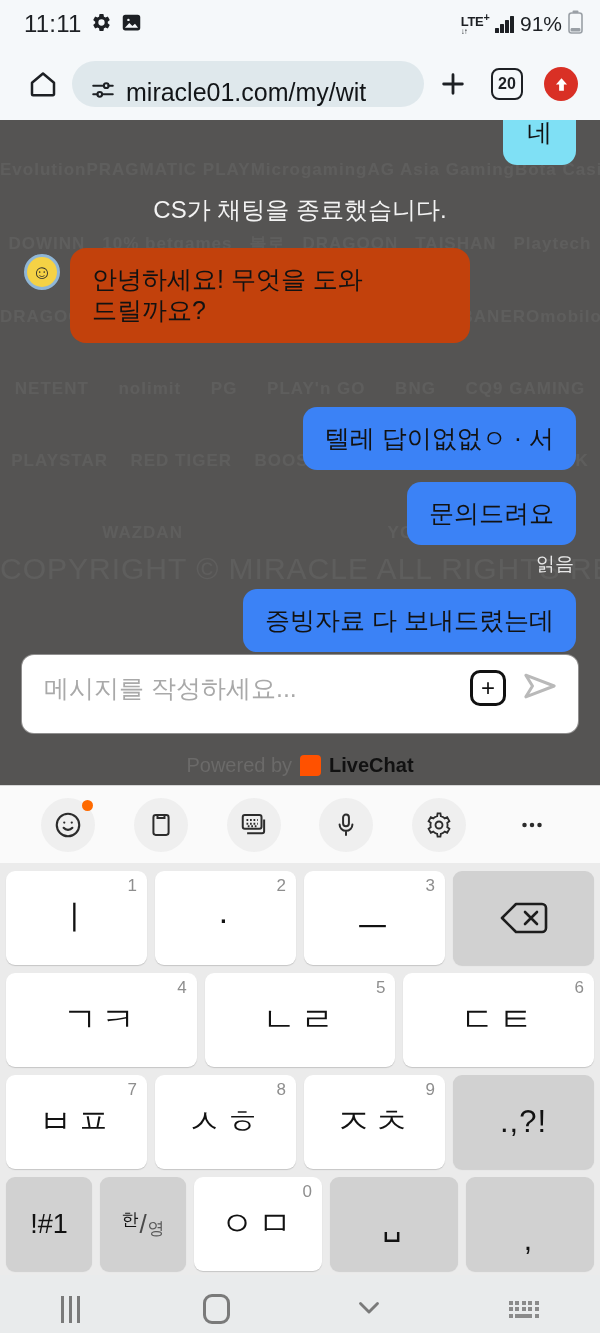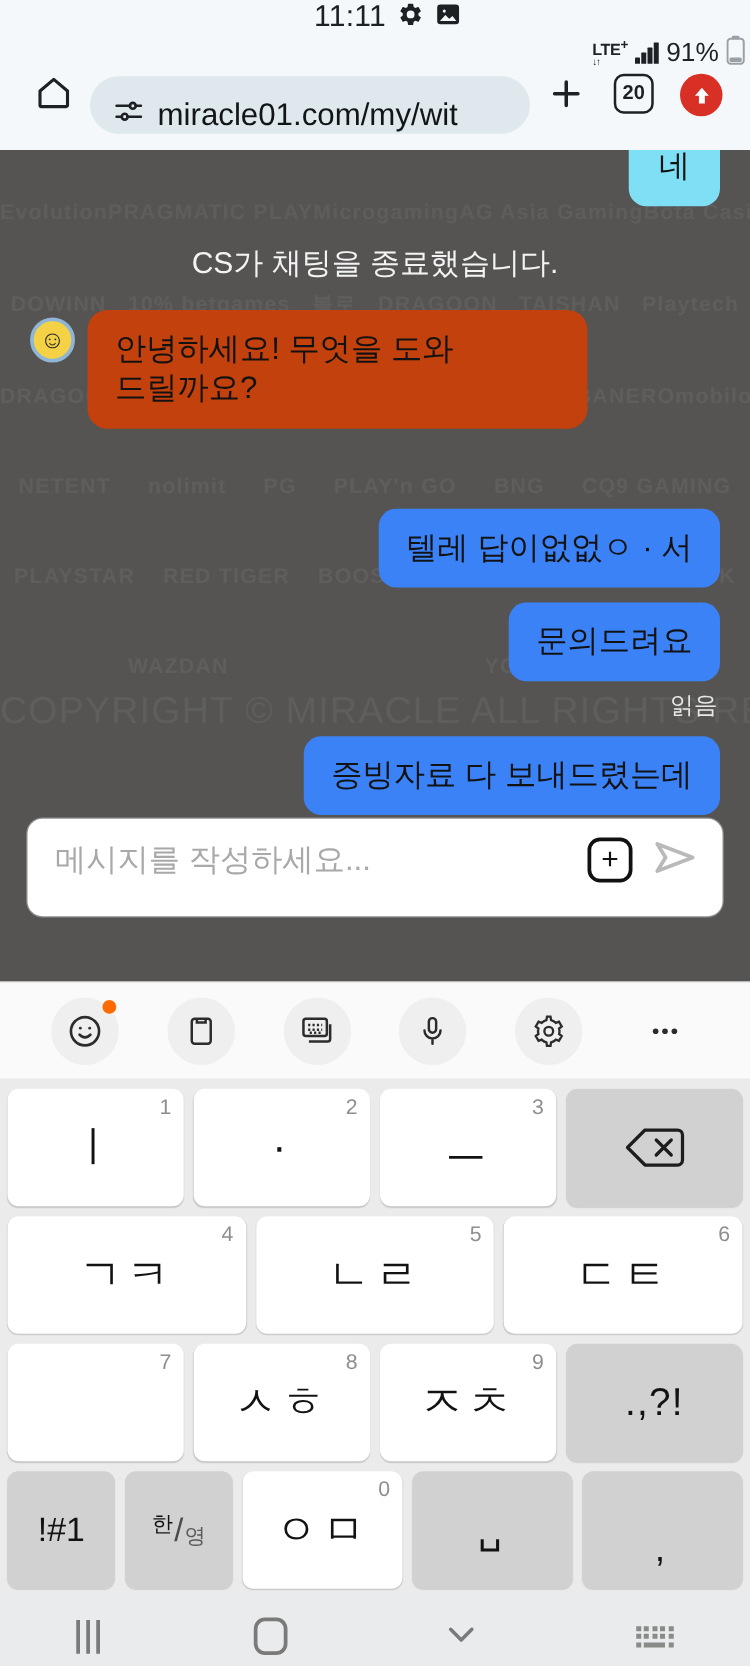--- a/index.html
+++ b/index.html
@@ -8,23 +8,22 @@
     font-family: "Liberation Sans", "DejaVu Sans", sans-serif;
     background: #e9ebec;
     overflow: hidden;
   }
   #screen { position: relative; width: 600px; height: 1333px; }
 
   
   .statusbar {
     height: 48px; background: #f5f8fa;
     display: flex; align-items: center;
-    padding: 0 4px 0 24px;
+    padding: 0 17px 0 24px;
     color: #1d2024;
-    flex-direction: column;
   }
   .sb-left { display: flex; align-items: center; gap: 9px; }
   .sb-time { font-size: 24px; font-weight: 400; letter-spacing: .2px; }
   .sb-right { margin-left: auto; display: flex; align-items: center; gap: 6px; }
   .sb-lte { display: flex; flex-direction: column; align-items: flex-start; line-height: 1; }
   .sb-lte-main { font-size: 13px; font-weight: 700; letter-spacing: -.3px; }
   .sb-lte-arrows { font-size: 8px; letter-spacing: -1px; margin-top: -1px; }
   .sb-batt-text { font-size: 21px; }
   .bars { display: flex; align-items: flex-end; gap: 1.5px; height: 17px; }
   .bars i { display: block; width: 3.5px; background: #1d2024; border-radius: .5px; }
@@ -39,21 +38,21 @@
   }
   .urlpill {
     flex: 1; height: 46px; background: #dfe8ec; border-radius: 23px;
     display: flex; align-items: flex-end; gap: 10px; padding: 0 18px;
     overflow: hidden;
   }
   .urltext {
     font-size: 25px; color: #121518; white-space: nowrap; overflow: hidden;
   }
   .iconbtn {
-    width: 50px; height: 50px; display: flex; align-items: flex-start;
+    width: 50px; height: 50px; display: flex; align-items: center;
     justify-content: center; flex: 0 0 auto;
   }
   .tabcount {
     width: 32px; height: 32px; border: 2.6px solid #1d2024; border-radius: 8px;
     display: flex; align-items: center; justify-content: center;
     font-size: 16px; font-weight: 600; color: #1d2024;
   }
   .updot {
     width: 34px; height: 34px; border-radius: 50%; background: #d93025;
     display: flex; align-items: center; justify-content: center;
@@ -360,20 +359,25 @@
         <input class="composer-input" type="text" placeholder="메시지를 작성하세요..." style="">
         <span class="plusbtn">+</span>
         <span>
           <svg width="40" height="40" viewBox="0 0 24 24" fill="none" stroke="#b9b9b9" stroke-width="1.8" stroke-linejoin="round">
               <path d="M3.5 5.5l17 6.5-17 6.5 4-6.5z"></path>
             </svg>
         </span>
       </div>
     </div>
 
+    <div class="poweredby">
+      <span class="pb-text">Powered by</span>
+      <span class="pb-mark"></span>
+      <span class="pb-name">LiveChat</span>
+    </div>
   </div>
 
   <div class="kbtoolbar">
     <span class="kbtool">
       <svg width="30" height="30" viewBox="0 0 24 24" fill="none" stroke="#2c2c2c" stroke-width="1.7">
           <circle cx="12" cy="12" r="9"></circle>
           <circle cx="9" cy="10" r=".9" fill="#2c2c2c" stroke="none"></circle>
           <circle cx="15" cy="10" r=".9" fill="#2c2c2c" stroke="none"></circle>
           <path d="M8.5 14.2a4.5 4.5 0 007 0" stroke-linecap="round"></path>
         </svg>
@@ -447,20 +451,21 @@
       </span>
       <span class="key">
         <span class="num">6</span>
         <span>ㄷㅌ</span>
       </span>
     </div>
 
     <div class="krow">
       <span class="key">
         <span class="num">7</span>
+        <span>ㅂㅍ</span>
       </span>
       <span class="key">
         <span class="num">8</span>
         <span>ㅅㅎ</span>
       </span>
       <span class="key">
         <span class="num">9</span>
         <span>ㅈㅊ</span>
       </span>
       <span class="key fn punct">.,?!</span>

